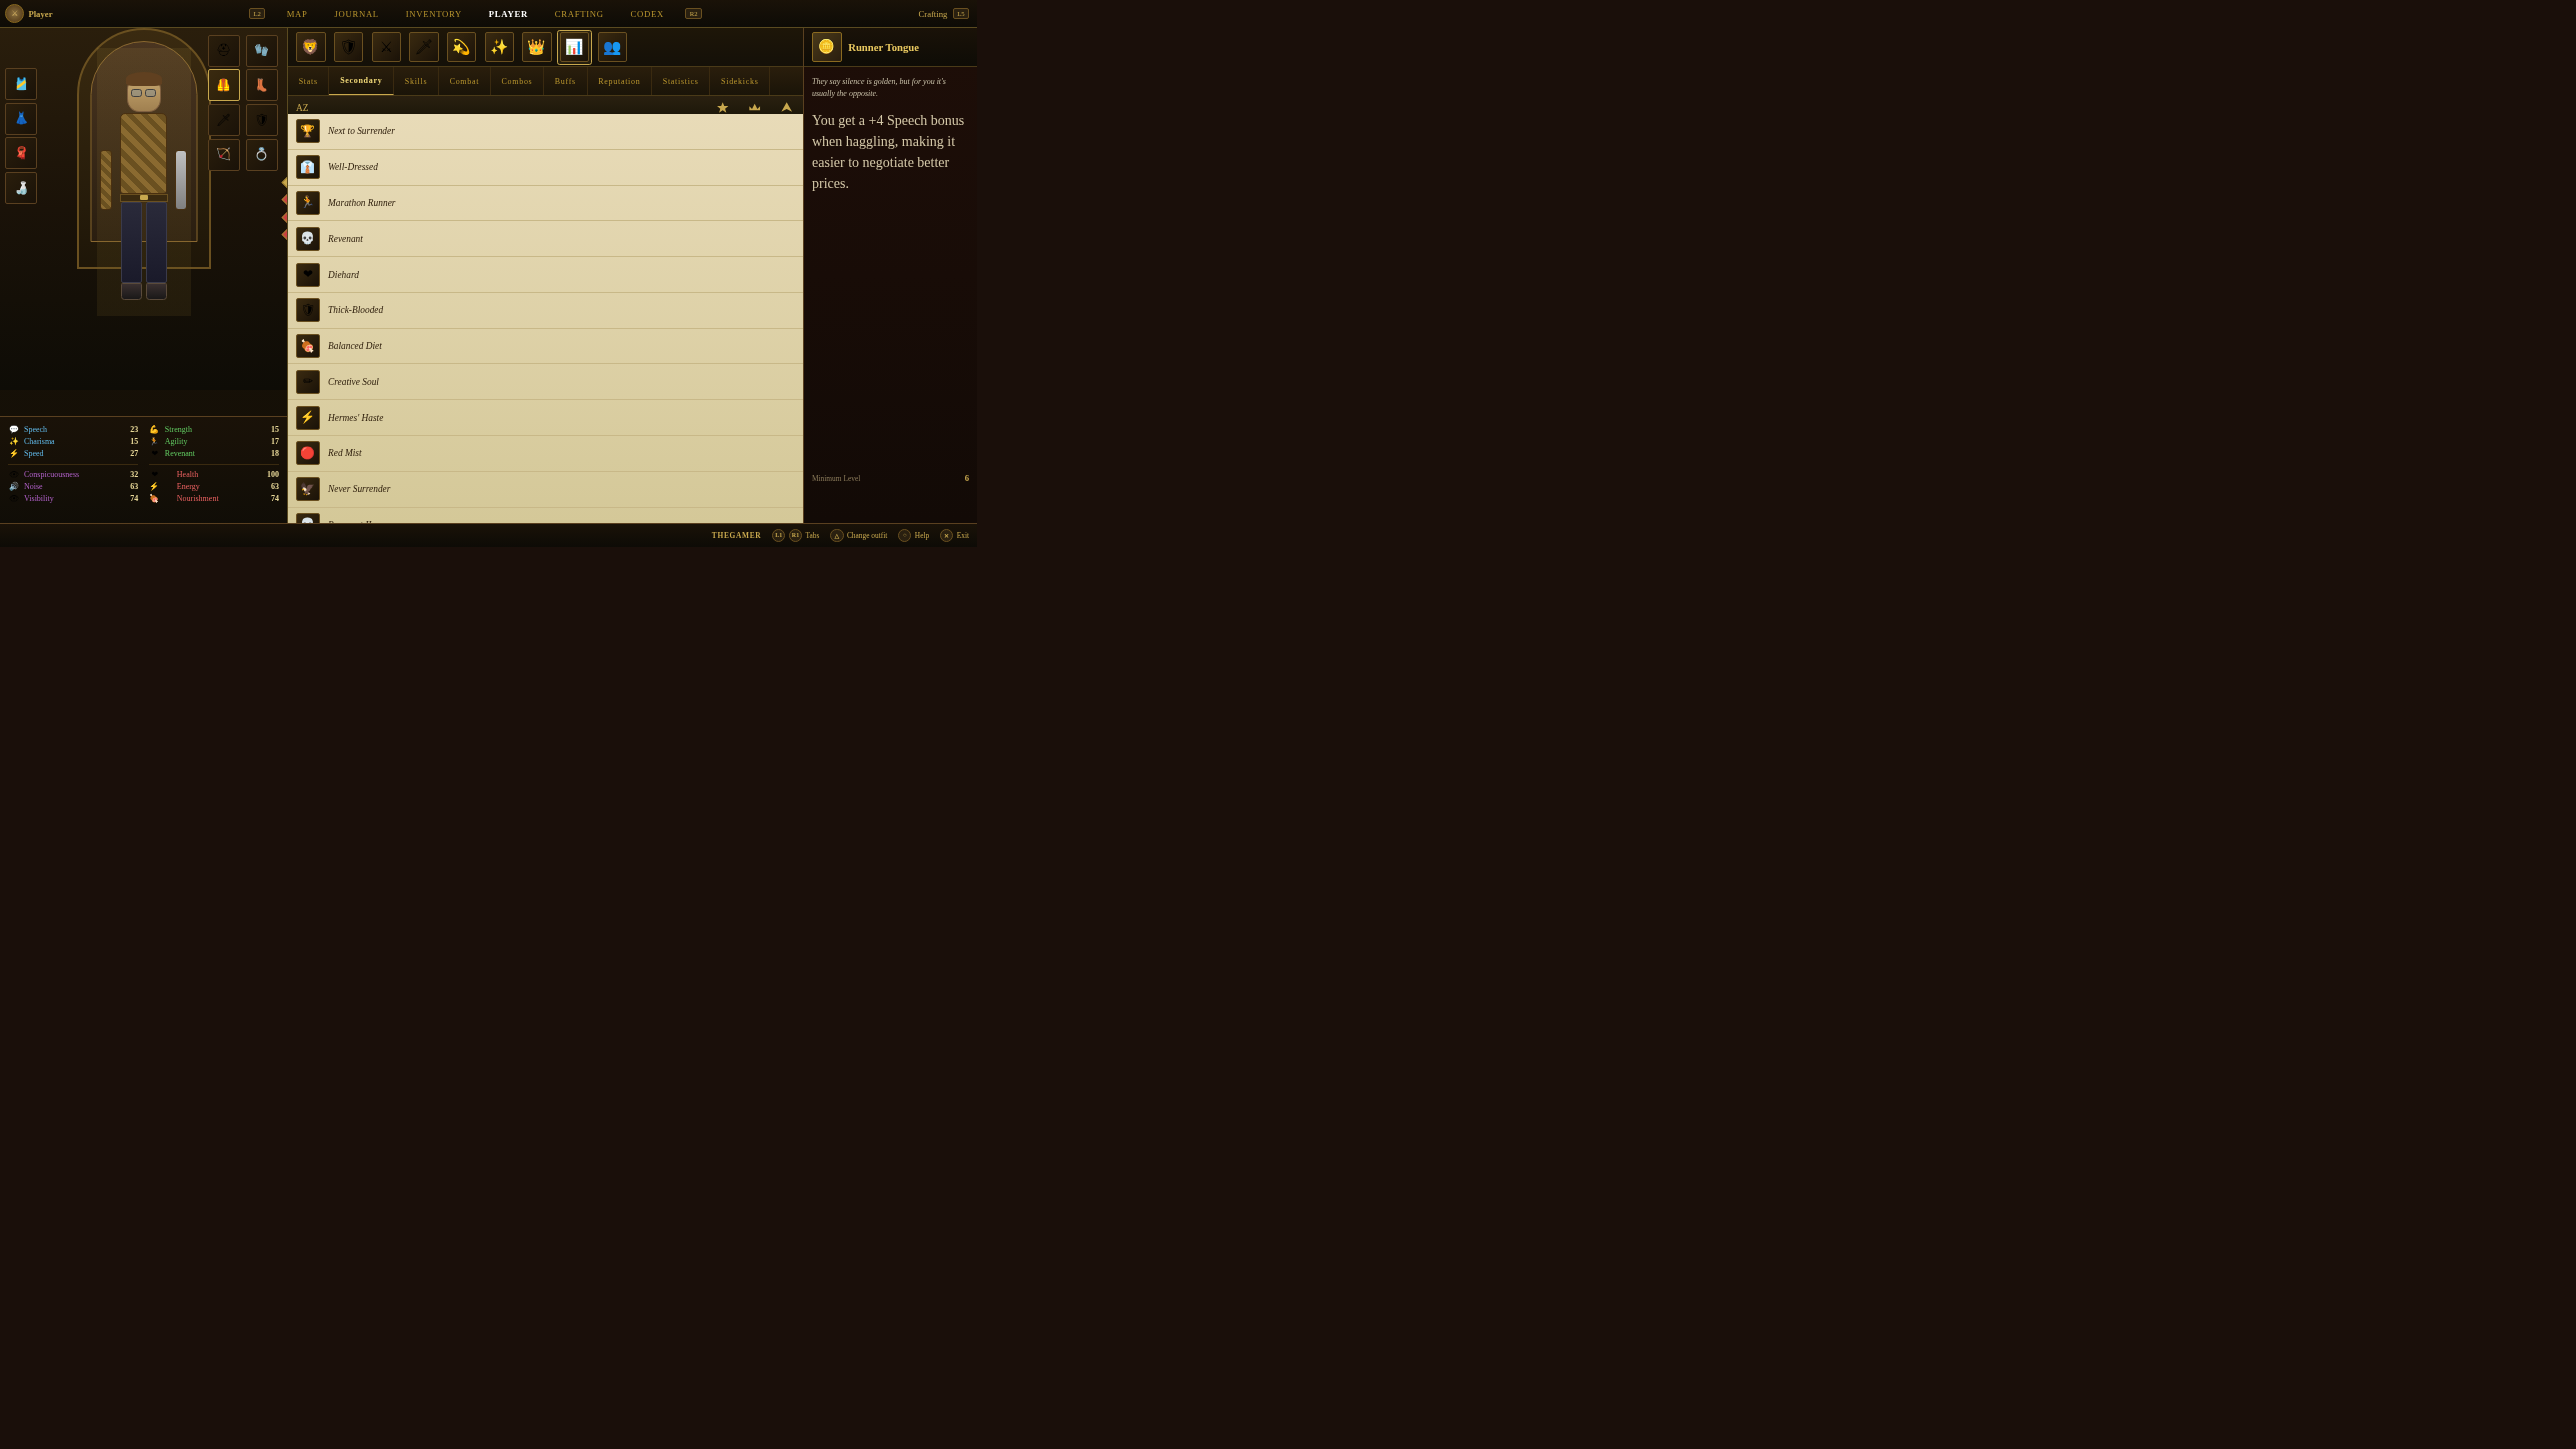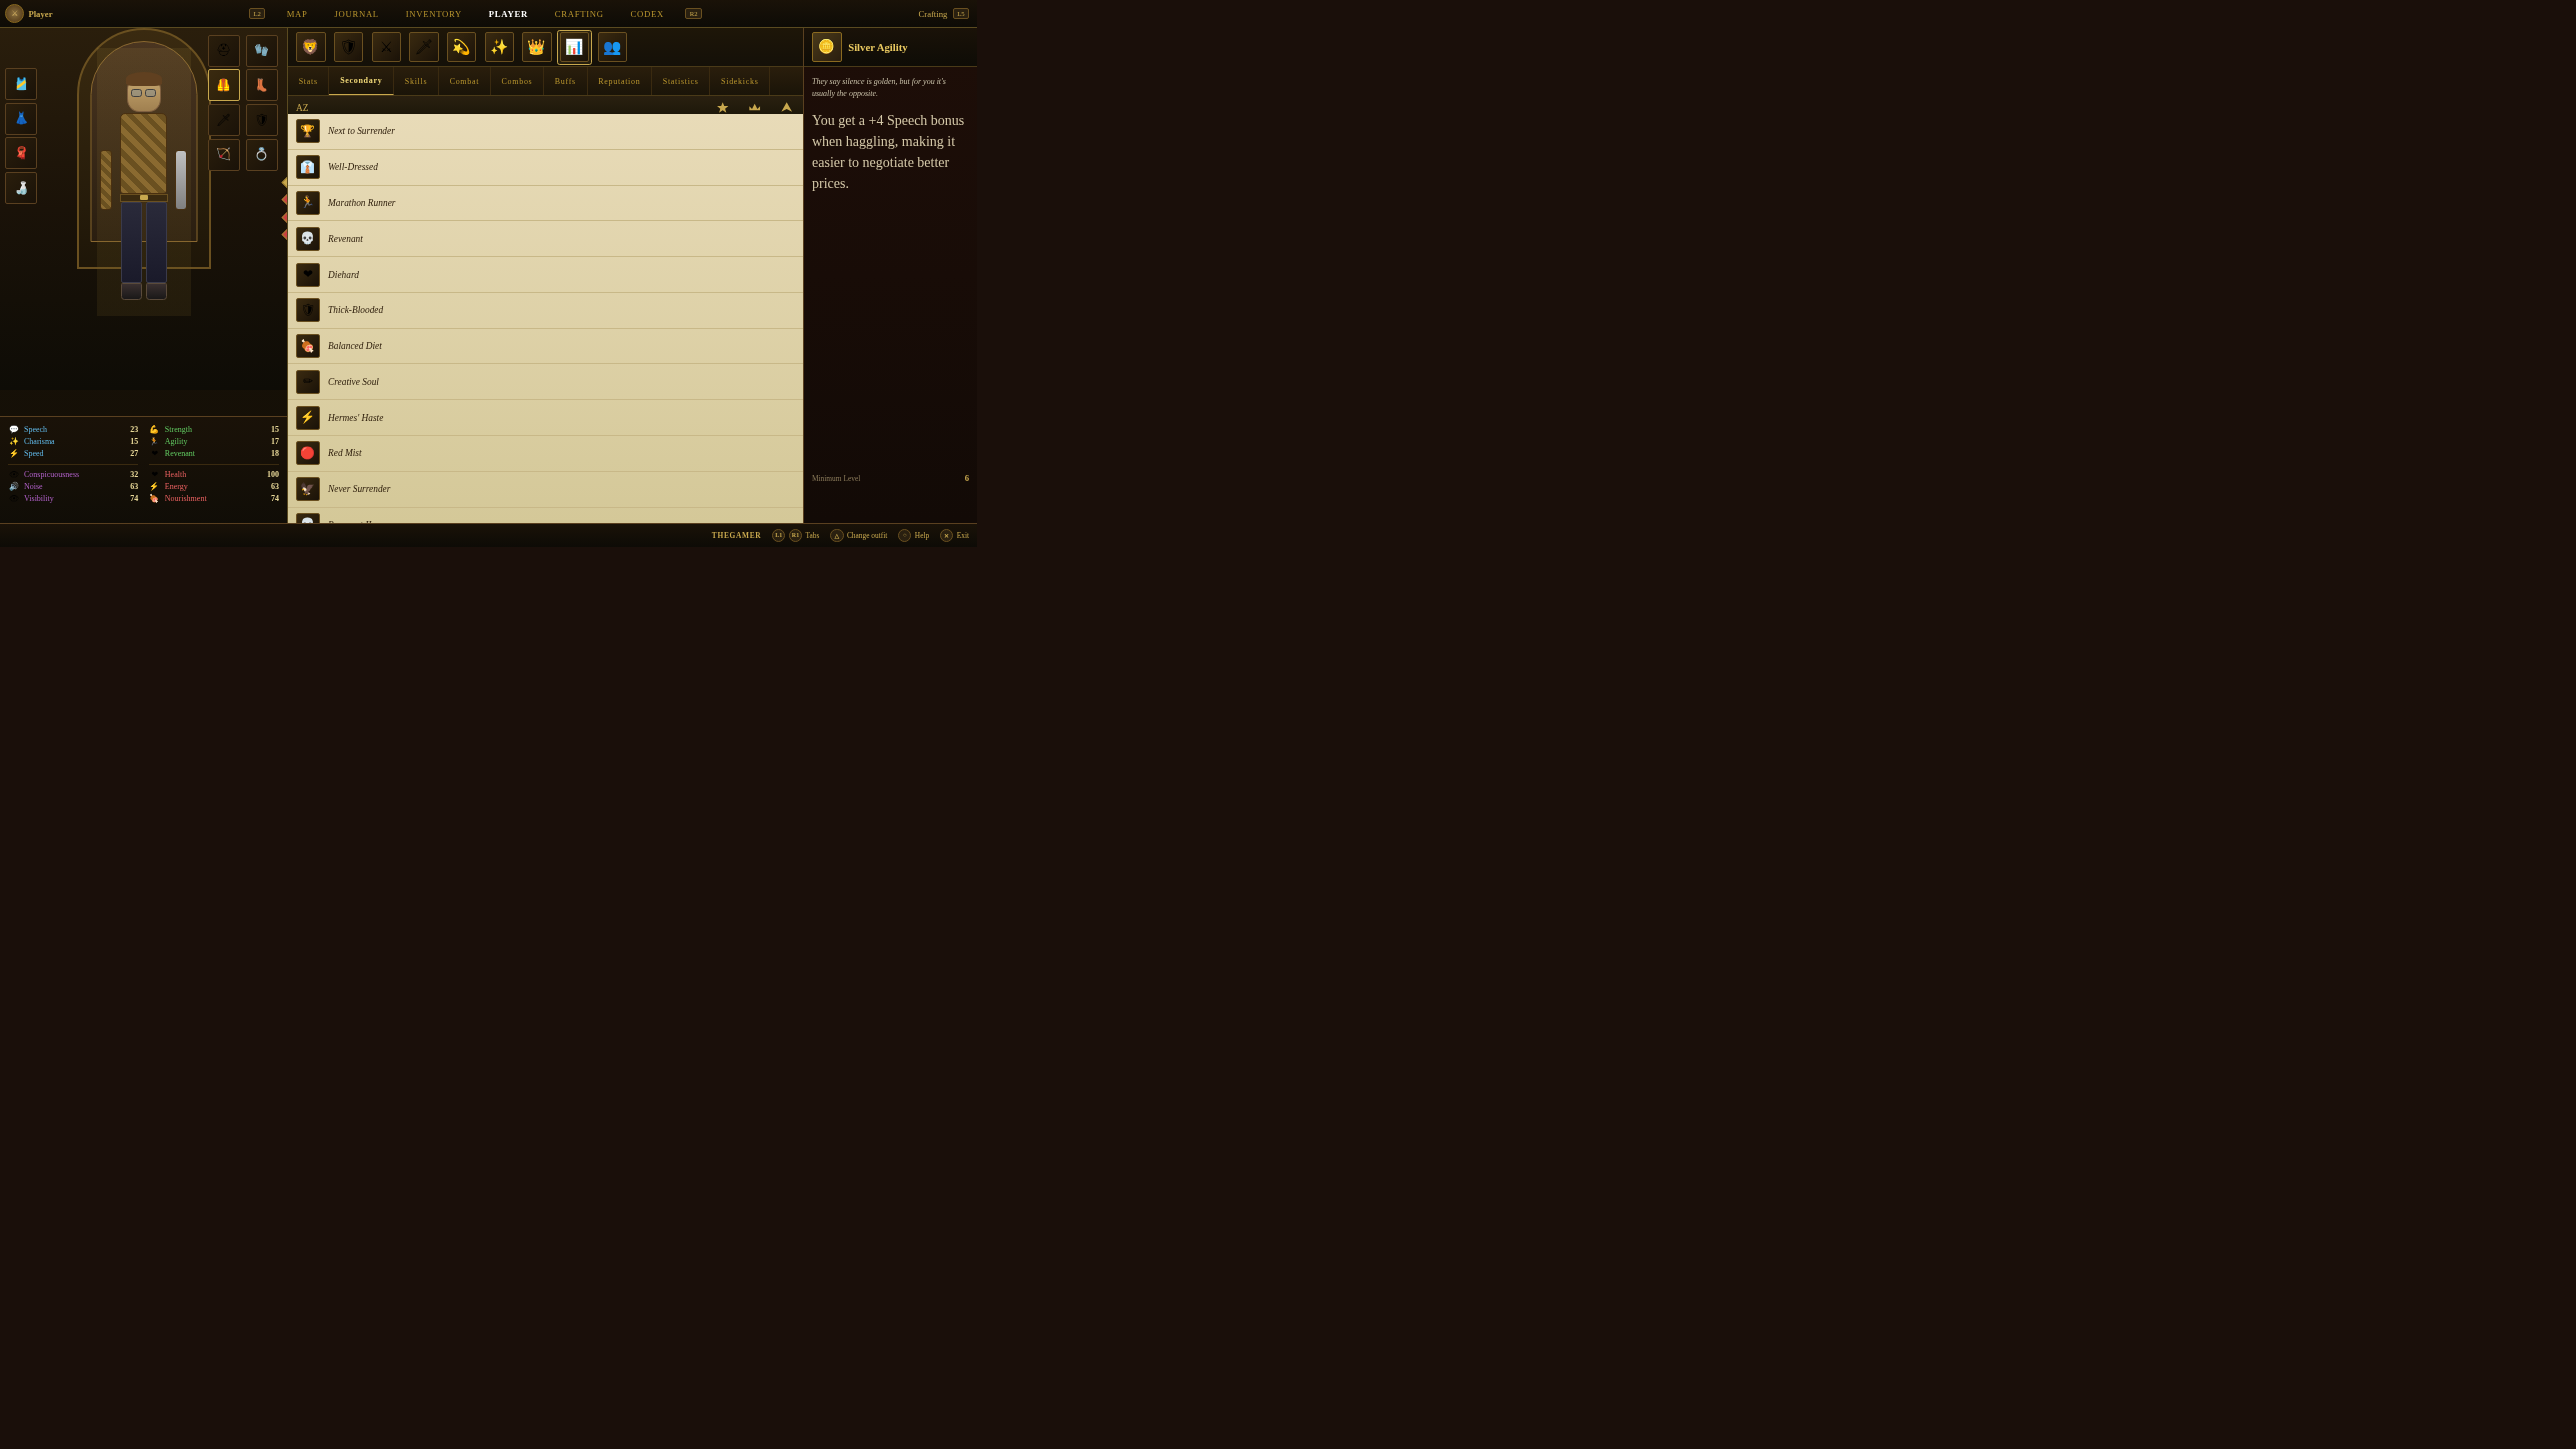--- a/index.html
+++ b/index.html
@@ -322,21 +322,21 @@
       justify-content: center;
       font-size: 8px;
     }
     .stat-name {
       color: #60b8e8;
       font-size: 8px;
       flex: 1;
     }
     .stat-name.green { color: #60c860; }
     .stat-name.purple { color: #b060c8; }
-    .stat-name.red { color: #e86060; }
+    .stat-name.red { color: #e86060; margin-left: 12px; }
     .stat-value {
       color: #e8d898;
       font-size: 8px;
       font-weight: bold;
       min-width: 19px;
       text-align: right;
     }
     .stat-sep {
       width: 100%;
       height: 0.7px;
@@ -922,21 +922,21 @@
         <span class="perk-name">Revenant II</span>
       </div>
 
     </div>
   </div>
 </div>
 
 <div class="right-panel">
   <div class="right-header">
     <div class="right-avatar">🪙</div>
-    <span class="right-title">Silver Agility</span>
+    <span class="right-title">Runner Tongue</span>
   </div>
   <div class="right-body">
     <p class="right-desc">They say silence is golden, but for you it's usually the opposite.</p>
     <p class="right-detail">You get a +4 Speech bonus when haggling, making it easier to negotiate better prices.</p>
   </div>
   <div class="right-min-level">
     <span class="min-level-label">Minimum Level</span>
     <span class="min-level-value">6</span>
   </div>
 </div>

